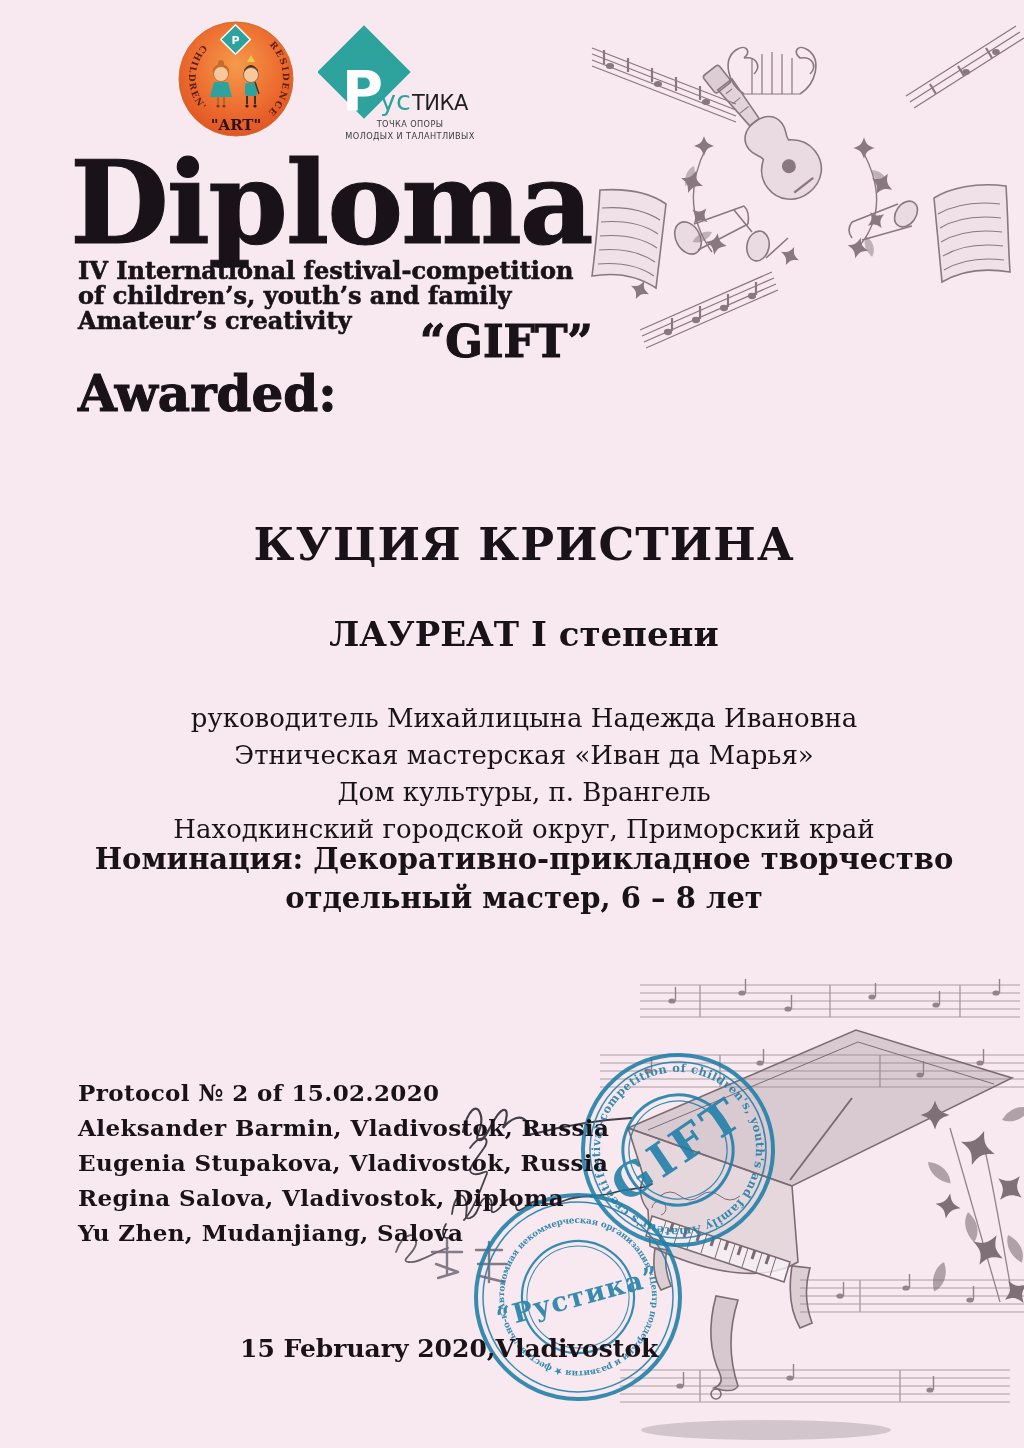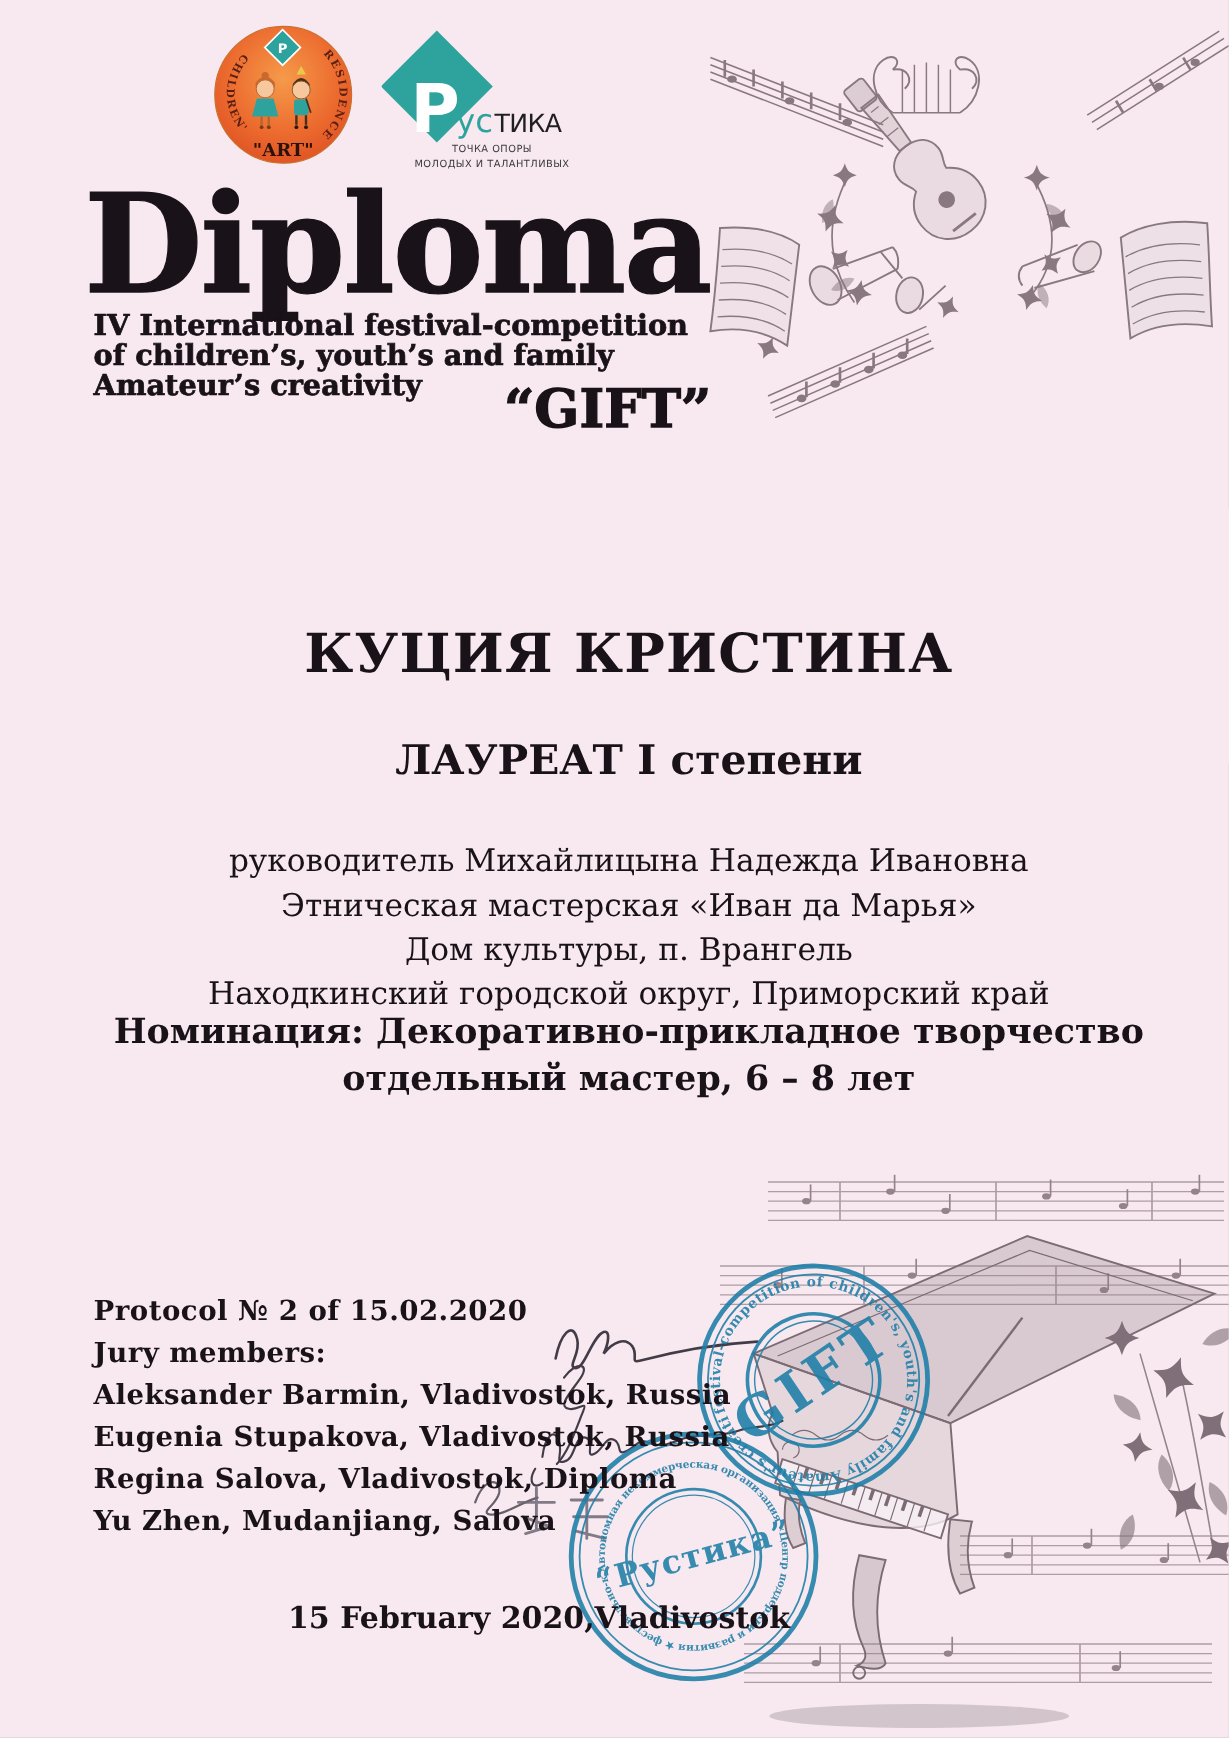--- a/index.html
+++ b/index.html
@@ -323,39 +323,39 @@
   <div class="abs title heavy">Diploma</div>
 
   <div class="abs subtitle heavy-sm">
     <div>IV International festival-competition</div>
     <div>of children’s, youth’s and family</div>
     <div>Amateur’s creativity</div>
   </div>
 
   <div class="abs gift heavy">“GIFT”</div>
 
+  <div class="abs awarded heavy">Awarded:</div>
 
   <div class="abs ctr name">КУЦИЯ КРИСТИНА</div>
   <div class="abs ctr award-title">ЛАУРЕАТ I степени</div>
 
   <div class="abs ctr details">
     <div>руководитель Михайлицына Надежда Ивановна</div>
     <div>Этническая мастерская «Иван да Марья»</div>
     <div>Дом культуры, п. Врангель</div>
     <div>Находкинский городской округ, Приморский край</div>
   </div>
 
   <div class="abs ctr nomination">
     <div>Номинация: Декоративно-прикладное творчество</div>
     <div>отдельный мастер, 6 – 8 лет</div>
   </div>
 
   <div class="abs protocol-block">
     <div>Protocol № 2 of 15.02.2020</div>
-    <div>Jury members:</div>
     <div>Aleksander Barmin, Vladivostok, Russia</div>
     <div>Eugenia Stupakova, Vladivostok, Russia</div>
     <div>Regina Salova, Vladivostok, Diploma</div>
     <div>Yu Zhen, Mudanjiang, Salova</div>
   </div>
 
   <div class="abs dateline">15 February 2020,Vladivostok</div>
 
 </div>
 

